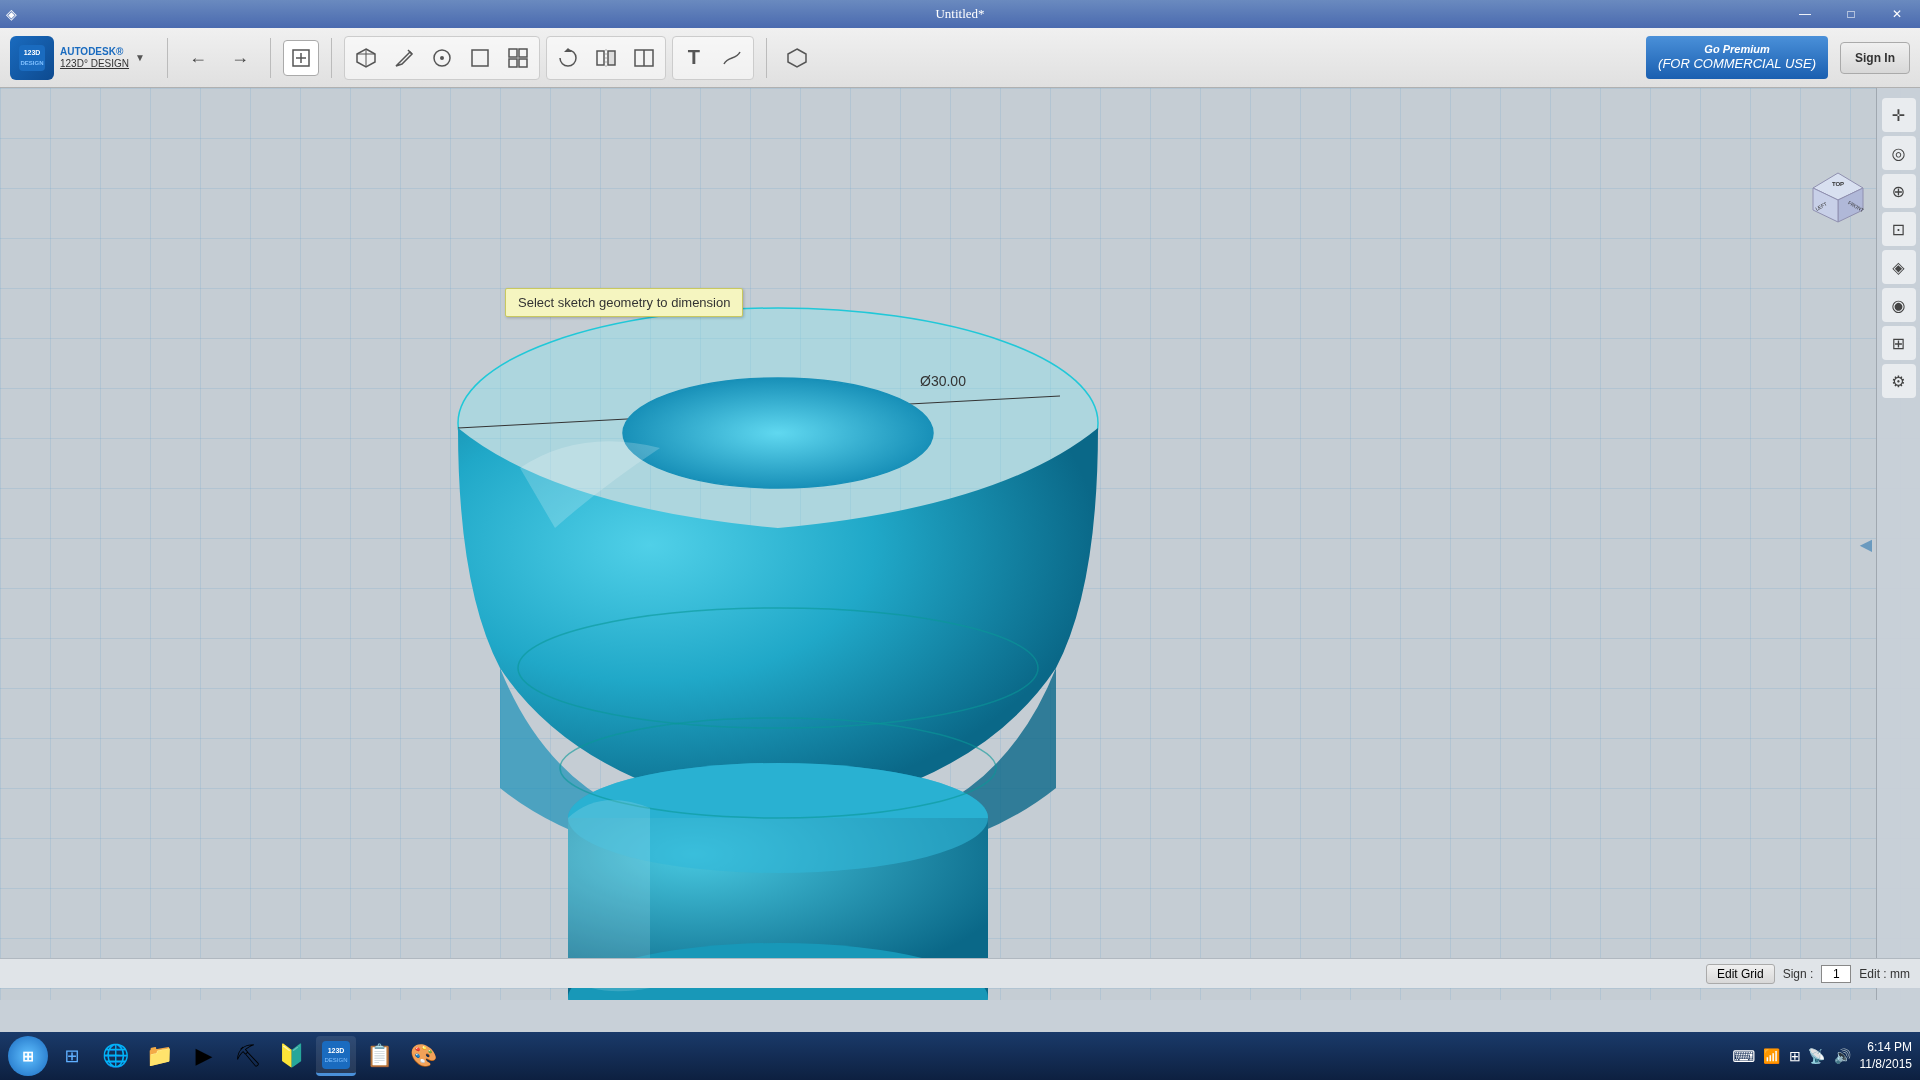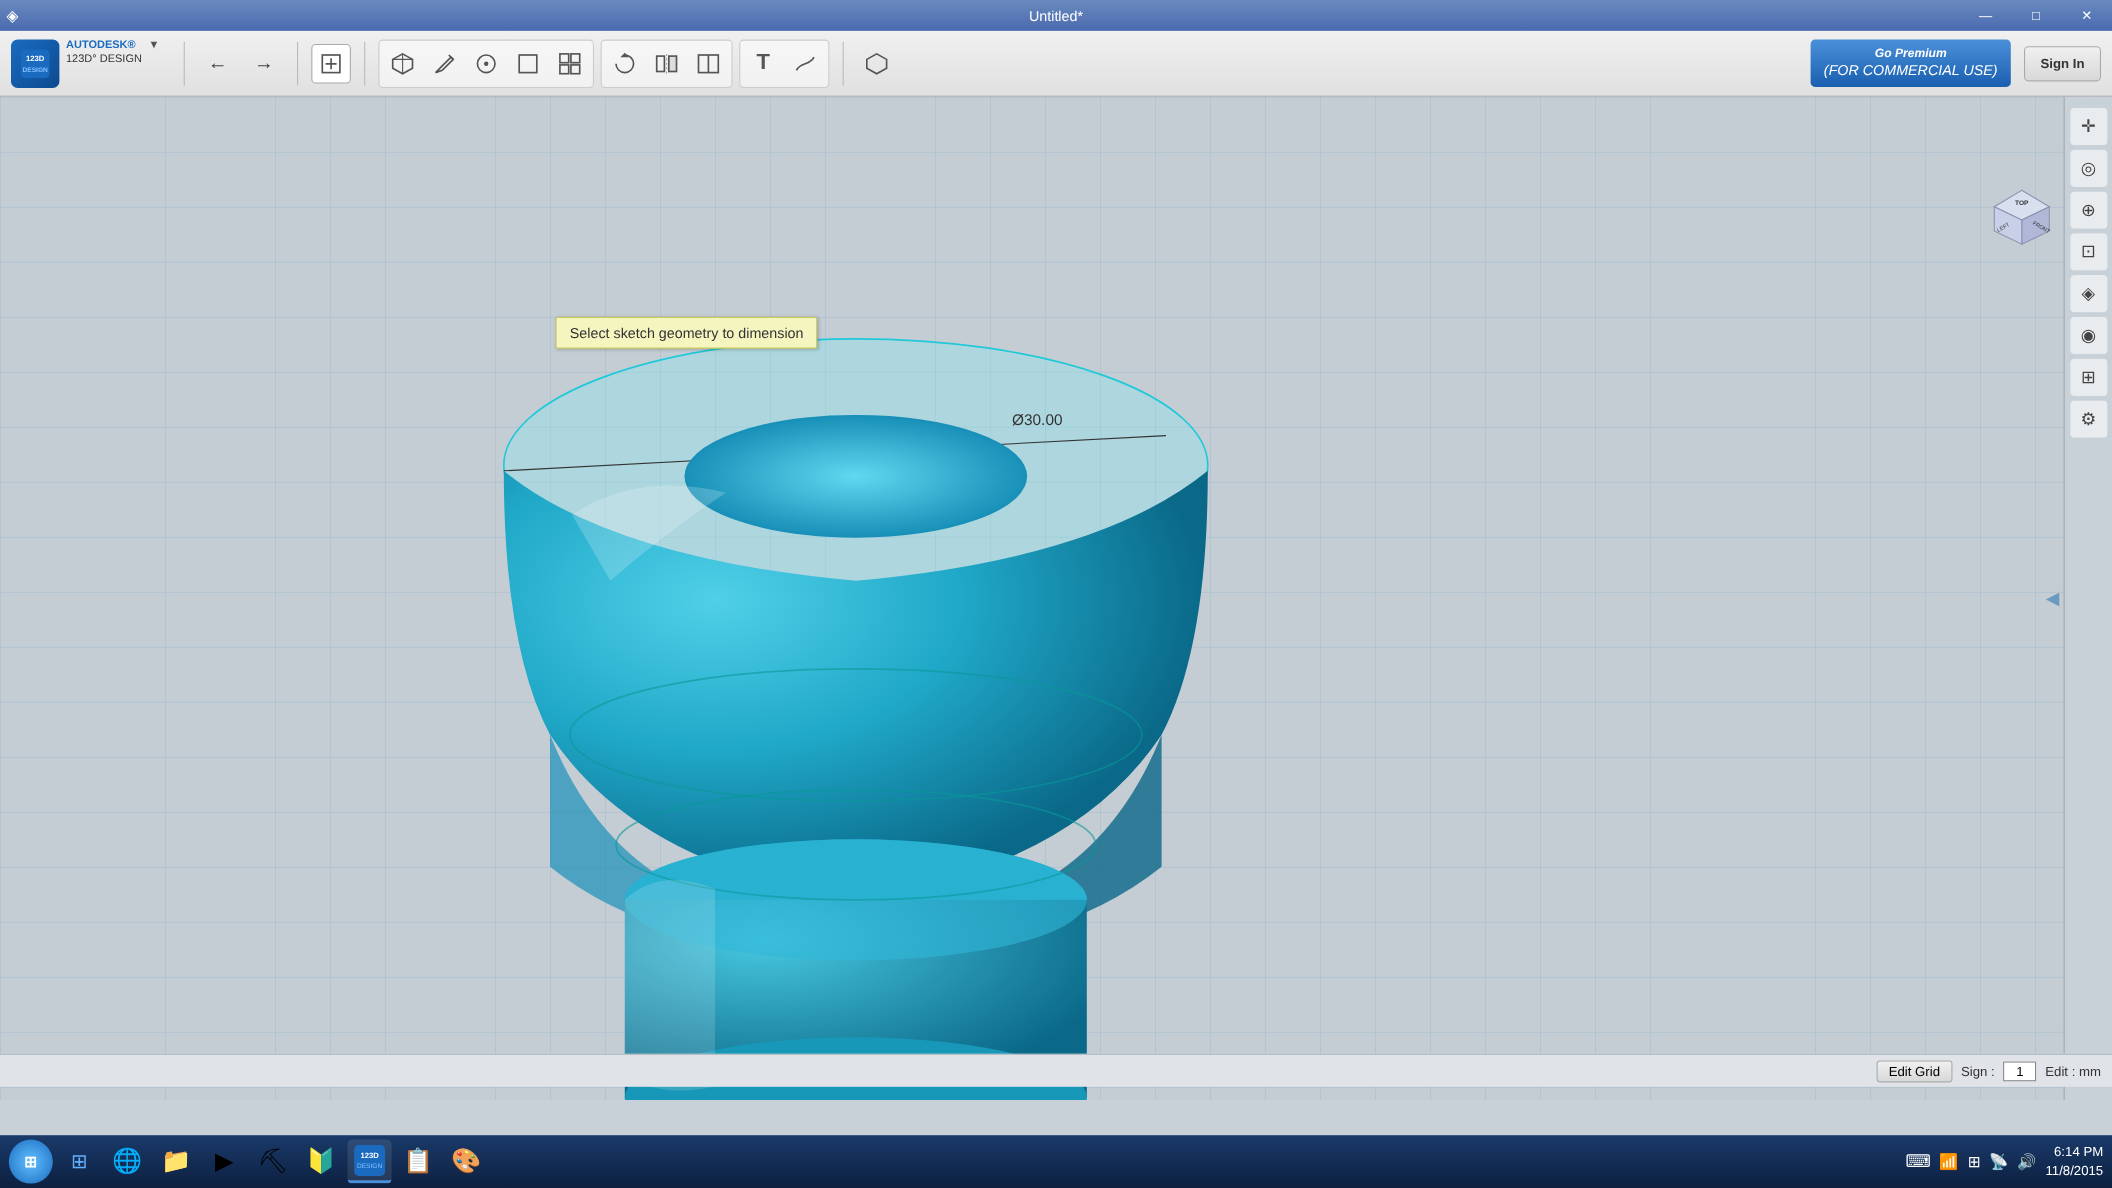--- a/index.html
+++ b/index.html
@@ -12,20 +12,21 @@
       background: linear-gradient(to bottom, #6a8abf, #4a6aaf);
       display: flex;
       align-items: center;
       justify-content: center;
       position: relative;
     }
     #title-bar .title {
       color: white;
       font-size: 13px;
       font-weight: normal;
+      font-family: Liberation Serif, serif;
     }
     #title-bar .win-controls {
       position: absolute;
       right: 0;
       top: 0;
       display: flex;
       height: 100%;
     }
     #title-bar .win-btn {
       width: 46px;
@@ -45,21 +46,21 @@
       background: linear-gradient(to bottom, #f0f0f0, #e0e0e0);
       display: flex;
       align-items: center;
       padding: 0 10px;
       border-bottom: 1px solid #b0b0b0;
       gap: 6px;
     }
 
     .logo-section {
       display: flex;
-      align-items: flex-start;
+      align-items: center;
       gap: 6px;
       margin-right: 10px;
     }
     .logo-box {
       width: 44px;
       height: 44px;
       background: linear-gradient(135deg, #1a6bbf, #0d4a8f);
       border-radius: 6px;
       display: flex;
       align-items: center;
@@ -334,21 +335,21 @@
   <div class="logo-section">
     <div class="logo-box">
       <svg width="30" height="30" viewBox="0 0 30 30">
         <rect x="2" y="2" width="26" height="26" rx="4" fill="#1a6bbf"></rect>
         <text x="15" y="12" text-anchor="middle" fill="white" font-size="7" font-weight="bold">123D</text>
         <text x="15" y="22" text-anchor="middle" fill="#80c0ff" font-size="6">DESIGN</text>
       </svg>
     </div>
     <div style="display:flex;flex-direction:column;gap:1px;">
       <span style="font-size:10px;font-weight:bold;color:#1a6bbf;">AUTODESK®</span>
-      <span style="font-size:10px;color:#333;">123D° DESIGN</span>
+      <span style="font-size:10px;color:#333;text-decoration:underline;">123D° DESIGN</span>
     </div>
     <span class="dropdown-arrow">▼</span>
   </div>
 
   <div class="separator-v"></div>
 
   <div class="toolbar-btn">←</div>
   <div class="toolbar-btn">→</div>
 
   <div class="separator-v"></div>

